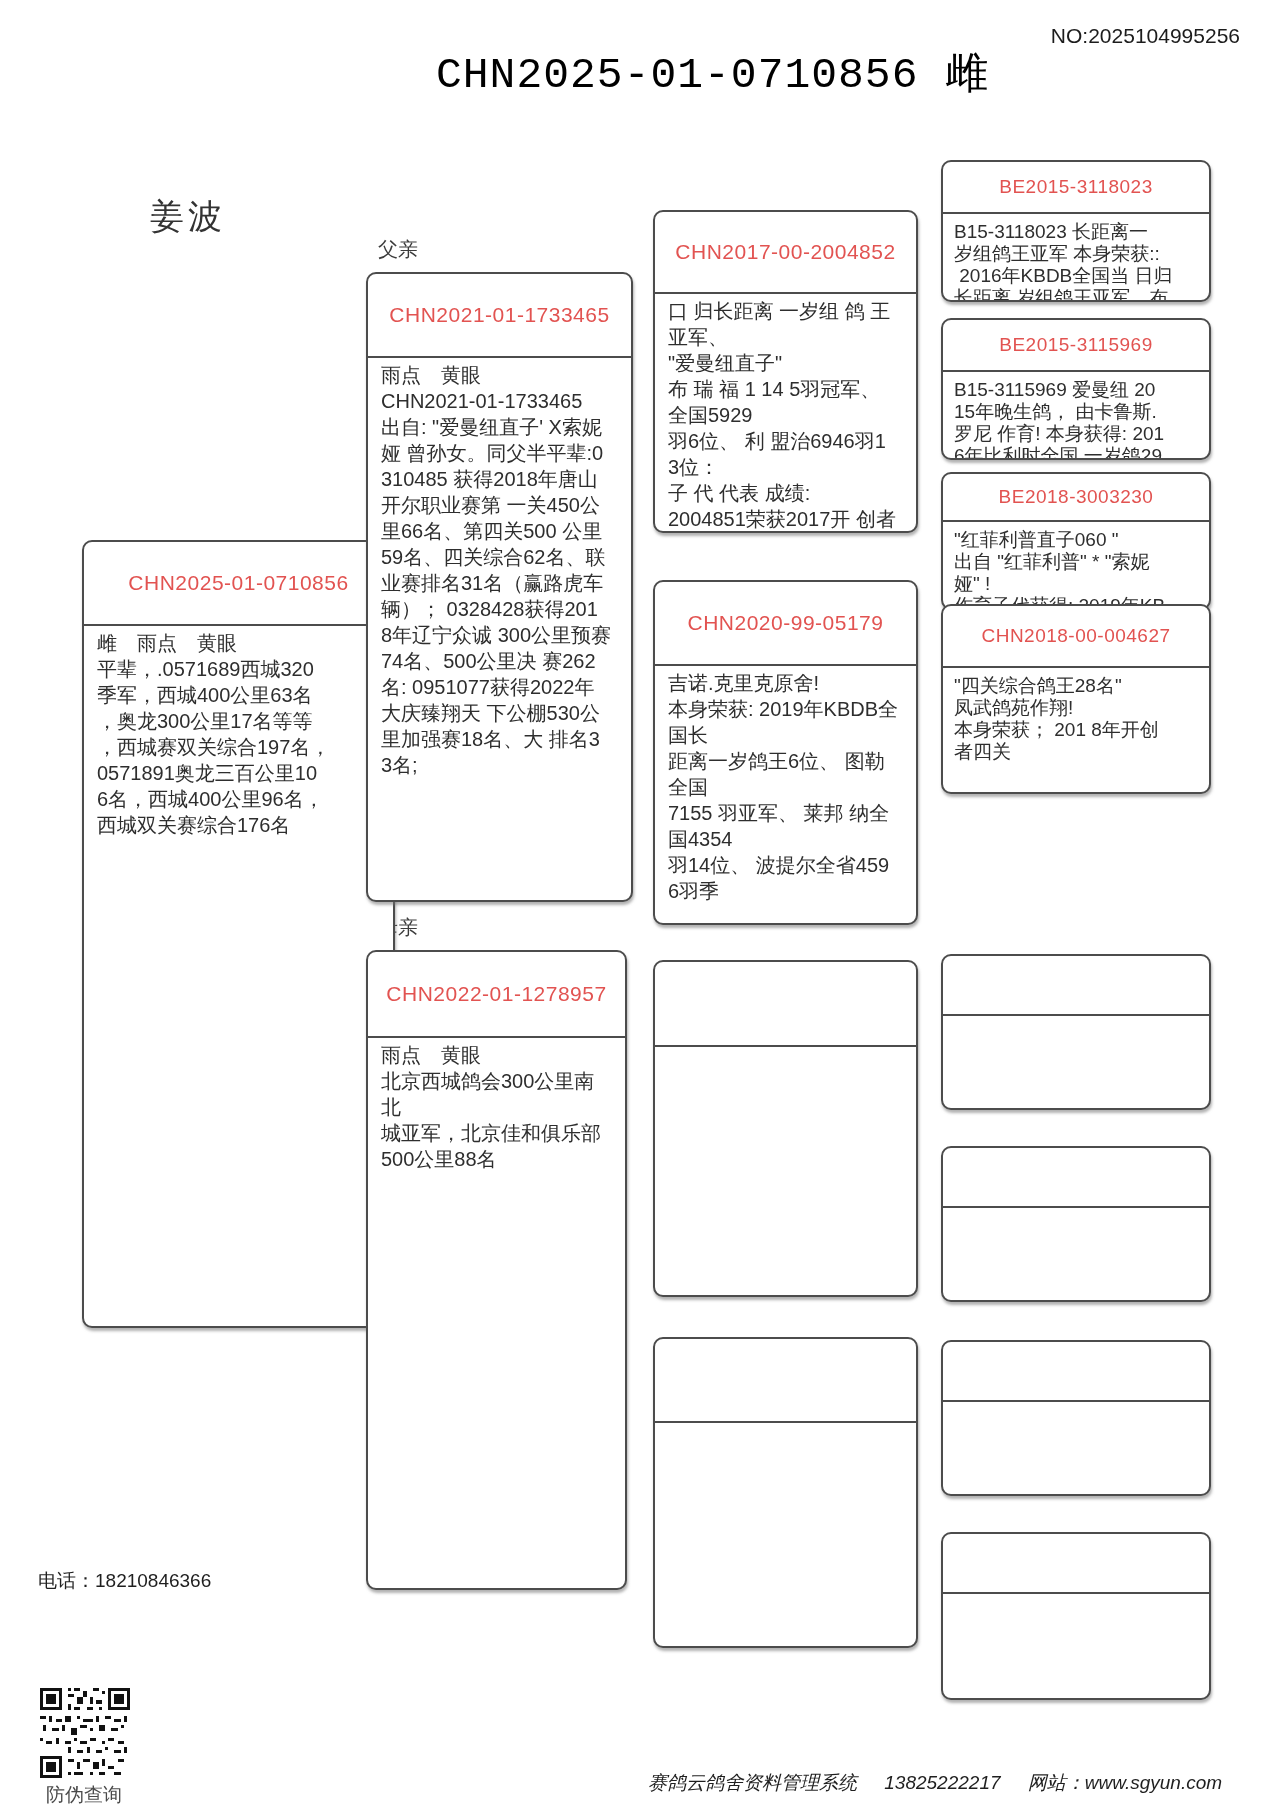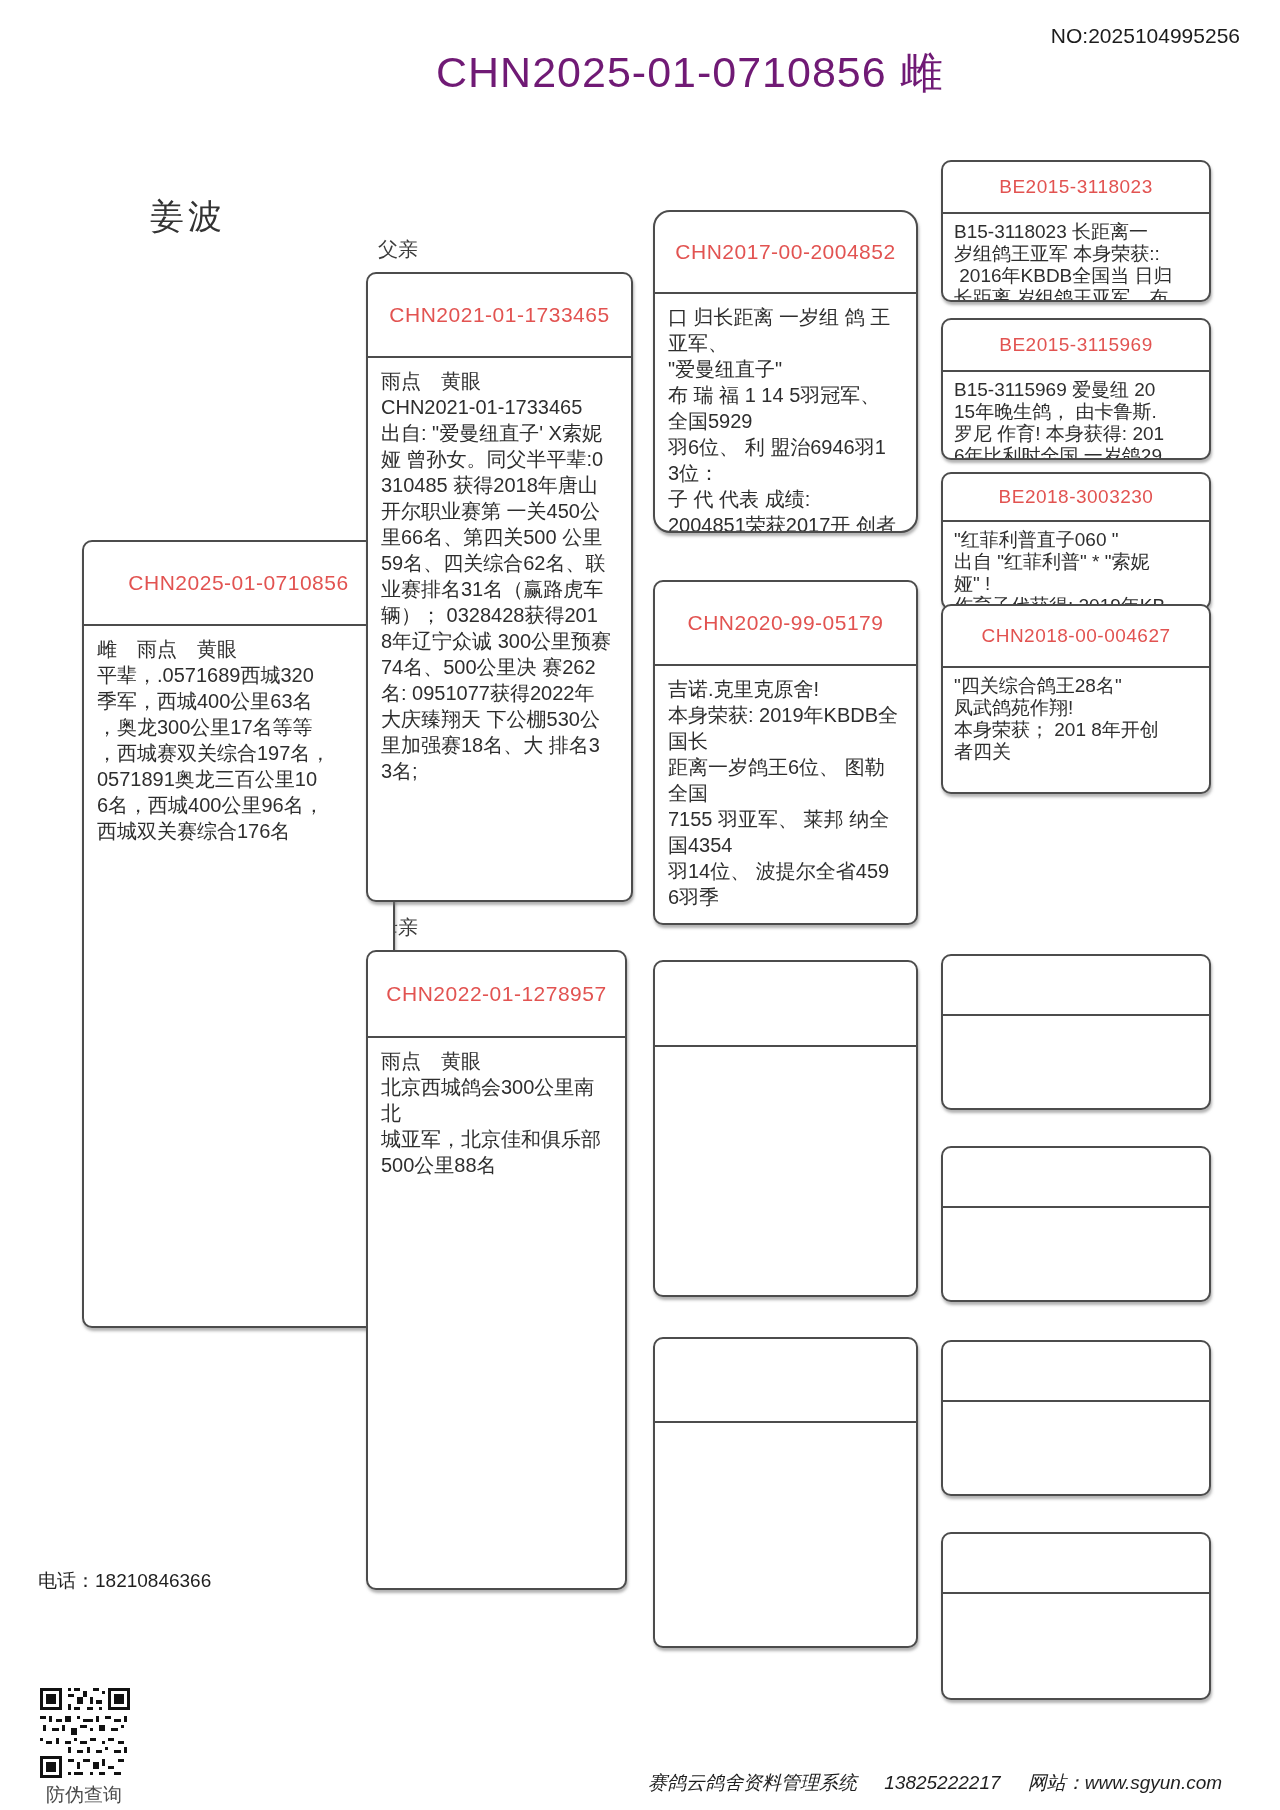--- a/index.html
+++ b/index.html
@@ -1,34 +1,34 @@
 <!DOCTYPE html>
 <html><head>
 <meta charset="utf-8">
 <style>
   html,body{margin:0;padding:0;background:#ffffff;}
   .page{
     position:relative;width:1280px;height:1810px;background:#ffffff;
     font-family:"Liberation Sans","DejaVu Sans",sans-serif;color:#2e2e2e;overflow:hidden;
   }
   .no-label{position:absolute;top:24px;right:40px;font-size:21px;color:#1c1c1c;}
-  .main-title{position:absolute;top:44px;left:436px;font-size:43px;color:#701a75;letter-spacing:1px;}
+  .main-title{position:absolute;top:44px;left:436px;font-size:43px;color:#000000;letter-spacing:1px;font-family:Liberation Mono, monospace;}
   .owner-name{position:absolute;top:194px;left:150px;font-size:34px;color:#333;letter-spacing:4px;}
   .parent-label{position:absolute;font-size:20px;color:#3c3c3c;}
   .pbox{
     position:absolute;background:#fff;border:2px solid #4c4c4c;border-radius:10px;
     box-shadow:1px 3px 3px rgba(115,115,115,.55);overflow:hidden;box-sizing:border-box;
   }
   .pbox-title{
     display:flex;align-items:center;justify-content:center;
     border-bottom:2px solid #4c4c4c;box-sizing:border-box;
   }
   .pbox-title span{color:#e25351;font-size:21px;letter-spacing:.5px;}
   .pbox-body{
-    padding:10px 13px;font-size:20px;line-height:26px;color:#2e2e2e;
+    padding:4px 13px;font-size:20px;line-height:26px;color:#2e2e2e;
     white-space:pre-wrap;word-break:break-all;
   }
   .pbox.small .pbox-title span{font-size:19px;}
   .pbox.small .pbox-body{font-size:19px;line-height:22px;padding:7px 11px;}
   .footer-phone{position:absolute;left:38px;top:1568px;font-size:19px;color:#1f1f1f;}
   .qr{position:absolute;left:40px;top:1688px;}
   .qr-caption{position:absolute;left:46px;top:1782px;font-size:19px;color:#4a4a4a;}
   .footer-line{position:absolute;left:648px;top:1770px;font-size:19px;color:#1f1f1f;font-style:italic;}
   .footer-line span{margin-right:22px;}
   .footer-line span:last-child{margin-right:0;}
@@ -84,21 +84,21 @@
   <div class="pbox" style="left:366px;top:950px;width:261px;height:640px;">
     <div class="pbox-title" style="height:86px;">
         <span>CHN2022-01-1278957</span>
       </div>
     <div class="pbox-body">雨点　黄眼
 北京西城鸽会300公里南北
 城亚军，北京佳和俱乐部
 500公里88名</div>
   </div>
 
-  <div class="pbox" style="left:653px;top:210px;width:265px;height:323px;border-radius:17px;">
+  <div class="pbox" style="left:653px;top:210px;width:265px;height:323px;">
     <div class="pbox-title" style="height:82px;">
         <span>CHN2017-00-2004852</span>
       </div>
     <div class="pbox-body">口 归长距离 一岁组 鸽 王
 亚军、
 "爱曼纽直子"
 布 瑞 福 1 14 5羽冠军、
 全国5929
 羽6位、 利 盟治6946羽1
 3位：

